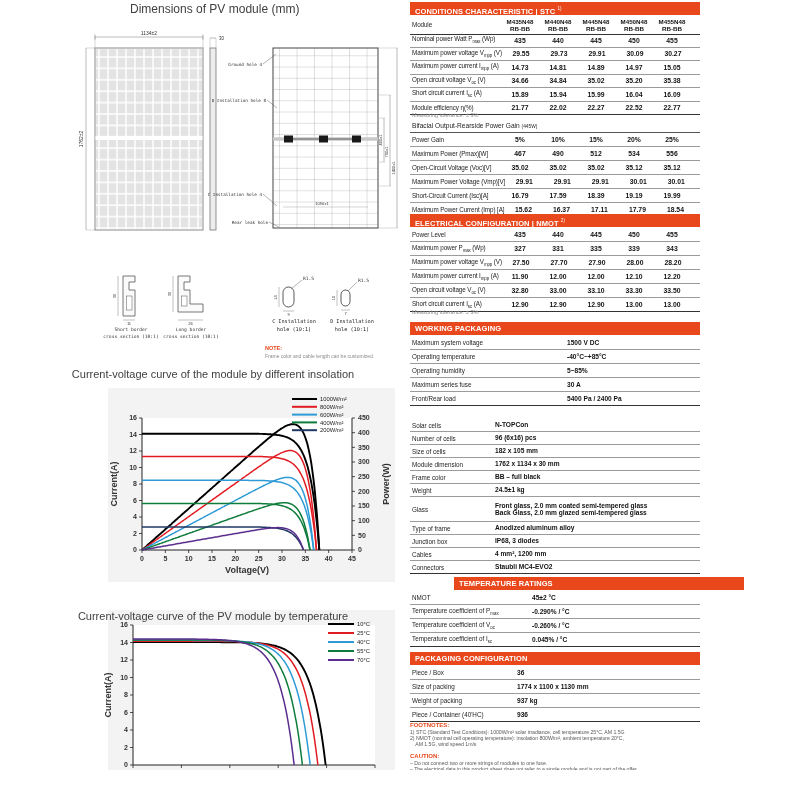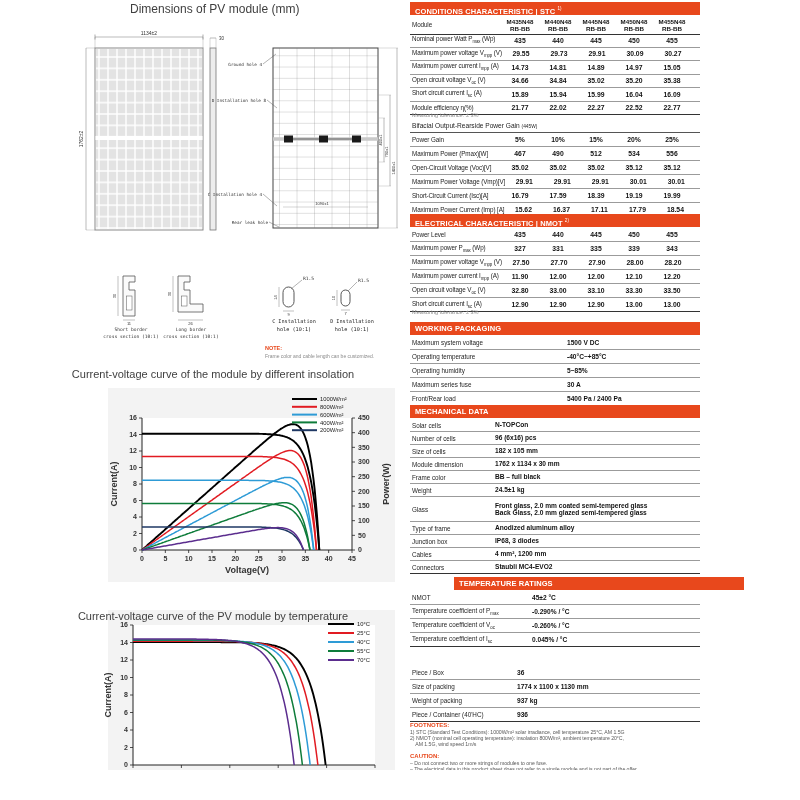--- a/index.html
+++ b/index.html
@@ -412,21 +412,21 @@
         <div class="t5row">
           <div class="t5lab">Maximum Power Current (Imp) [A]</div>
           <div class="t5cell">15.62</div>
           <div class="t5cell">16.37</div>
           <div class="t5cell">17.11</div>
           <div class="t5cell">17.79</div>
           <div class="t5cell">18.54</div>
         </div>
       </div>
 
-    <div class="bar" style="top:214px;"><span>ELECTRICAL CHARACTERISTIC | NMOT </span><sup>2)</sup></div>
+    <div class="bar" style="top:214px;"><span>ELECTRICAL CONFIGURATION | NMOT </span><sup>2)</sup></div>
     <div class="tbl h13" id="nmot-table" style="top:228px;">
         <div class="t5row">
           <div class="t5lab">Power Level</div>
           <div class="t5cell">435</div>
           <div class="t5cell">440</div>
           <div class="t5cell">445</div>
           <div class="t5cell">450</div>
           <div class="t5cell">455</div>
         </div>
         <div class="t5row">
@@ -489,21 +489,20 @@
         <div class="t2row">
           <div class="t2lab" style="width: 155px; flex: 0 0 155px;">Maximum series fuse</div>
           <div class="t2val">30 A</div>
         </div>
         <div class="t2row">
           <div class="t2lab" style="width: 155px; flex: 0 0 155px;">Front/Rear load</div>
           <div class="t2val">5400 Pa / 2400 Pa</div>
         </div>
       </div>
 
-    <div class="bar" style="top:405px;"><span>MECHANICAL DATA</span></div>
     <div class="tbl mech" id="mech-table" style="top:419px;">
         <div class="t2row">
           <div class="t2lab" style="width: 83px; flex: 0 0 83px;">Solar cells</div>
           <div class="t2val">N-TOPCon</div>
         </div>
         <div class="t2row">
           <div class="t2lab" style="width: 83px; flex: 0 0 83px;">Number of cells</div>
           <div class="t2val">96 (6x16) pcs</div>
         </div>
         <div class="t2row">
@@ -557,20 +556,21 @@
         <div class="t2row">
           <div class="t2lab" style="width: 120px; flex: 0 0 120px;">Temperature coefficient of V<sub>oc</sub></div>
           <div class="t2val">-0.260% / °C</div>
         </div>
         <div class="t2row">
           <div class="t2lab" style="width: 120px; flex: 0 0 120px;">Temperature coefficient of I<sub>sc</sub></div>
           <div class="t2val">0.045% / °C</div>
         </div>
       </div>
 
+    <div class="bar" style="top:652px;"><span>PACKAGING CONFIGURATION</span></div>
     <div class="tbl" id="pack-table" style="top:666px;">
         <div class="t2row">
           <div class="t2lab" style="width: 105px; flex: 0 0 105px;">Piece / Box</div>
           <div class="t2val">36</div>
         </div>
         <div class="t2row">
           <div class="t2lab" style="width: 105px; flex: 0 0 105px;">Size of packing</div>
           <div class="t2val">1774 x 1100 x 1130 mm</div>
         </div>
         <div class="t2row">

